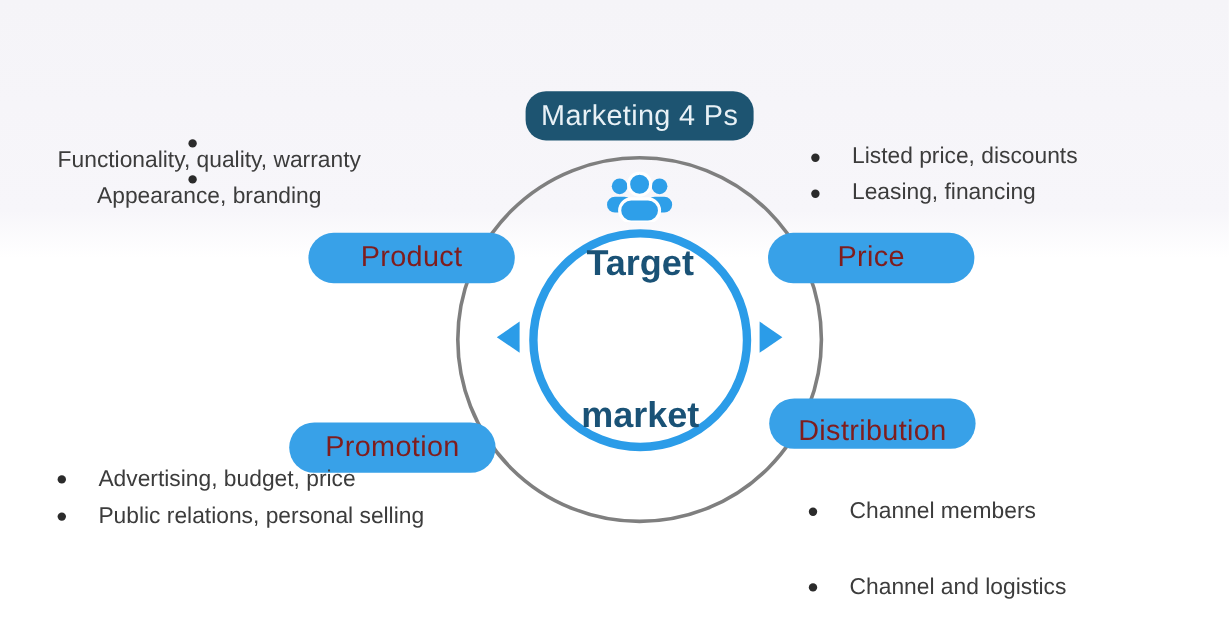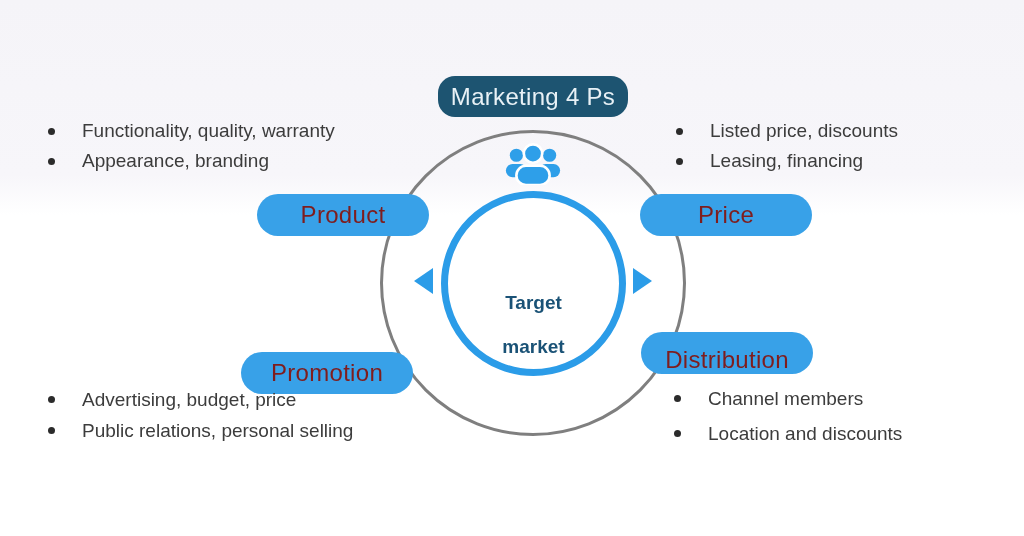--- a/index.html
+++ b/index.html
@@ -15,43 +15,43 @@
   .title-pill{
     position:absolute;left:438px;top:76px;width:190px;height:41px;
     background:#1d5471;border-radius:17px;
     display:flex;align-items:center;justify-content:center;
     color:#e8f1f6;font-size:24px;letter-spacing:0.3px;
   }
   .people{position:absolute;left:505px;top:143px;width:56px;height:42px;}
   .center-circle{
     position:absolute;left:441px;top:191px;width:185px;height:185px;
     background:#ffffff;border:7px solid #2b9ce8;border-radius:50%;box-sizing:border-box;
-    display:flex;flex-direction:column;align-items:center;justify-content:flex-end;
-    color:#1a5276;font-size:19px;font-weight:bold;line-height:44px;
+    display:flex;flex-direction:column;align-items:center;justify-content:space-between;
+    color:#1a5276;font-size:30px;font-weight:bold;line-height:44px;
   }
   .pill{
     position:absolute;width:172px;height:42px;background:#38a1e8;border-radius:23px;
     display:flex;align-items:center;justify-content:center;
     color:#7f1d1d;font-size:24px;letter-spacing:0.3px;
   }
   .pill.product{left:257px;top:194px;}
   .pill.price{left:640px;top:194px;}
   .pill.promotion{left:241px;top:321px;margin-top:31px;}
   .pill.distribution{left:641px;top:332px;align-items:flex-end;}
   .arrow{position:absolute;width:0;height:0;top:268px;
     border-top:13px solid transparent;border-bottom:13px solid transparent;}
   .arrow.left{left:414px;border-right:19px solid #2b9ce8;}
   .arrow.right{left:633px;border-left:19px solid #2b9ce8;}
   .blist{position:absolute;color:#3c3c3c;font-size:19px;}
   .blist .row{display:flex;align-items:center;}
   .blist .dot{width:7px;height:7px;border-radius:50%;background:#2b2b2b;margin-right:27px;flex:none;}
-  .blist.tl{left:48px;top:116px;}  .blist.tl .row{height:30px;}
+  .blist.tl{left:48px;top:116px;}  .blist.tl .row{height:30px;flex-direction:column;}
   .blist.tr{left:676px;top:116px;} .blist.tr .row{height:30px;}
   .blist.bl{left:48px;top:384px;}  .blist.bl .row{height:31px;}
-  .blist.br{left:674px;top:381px;} .blist.br .row{height:35px;}
+  .blist.br{left:674px;top:381px;} .blist.br .row{height:35px;margin-top:28px;}
 </style>
 </head>
 <body>
 
 <div class="stage">
 
   <div class="ring"></div>
 
   <div class="title-pill">
     <span>Marketing 4 Ps</span>
@@ -122,17 +122,17 @@
     </div>
   </div>
 
   <div class="blist br">
     <div class="row">
       <span class="dot"></span>
       <span>Channel members</span>
     </div>
     <div class="row">
       <span class="dot"></span>
-      <span>Location and discounts</span>
+      <span>Channel and logistics</span>
     </div>
   </div>
 
 </div>
 
 </body></html>

